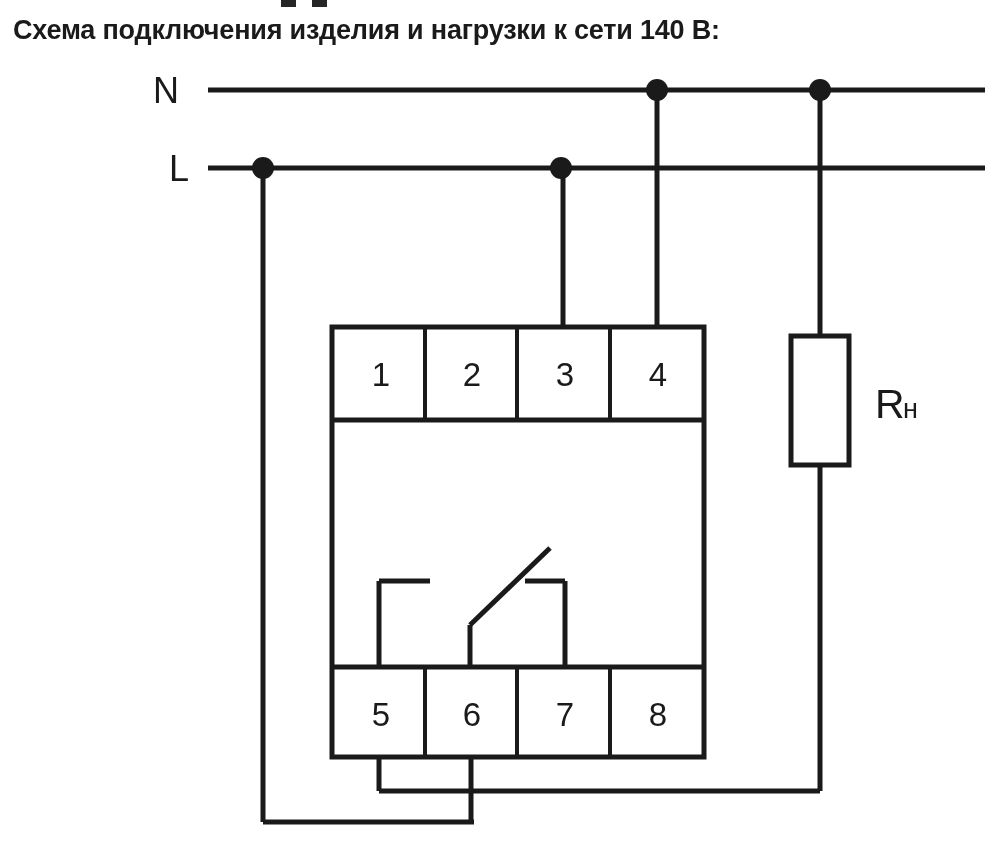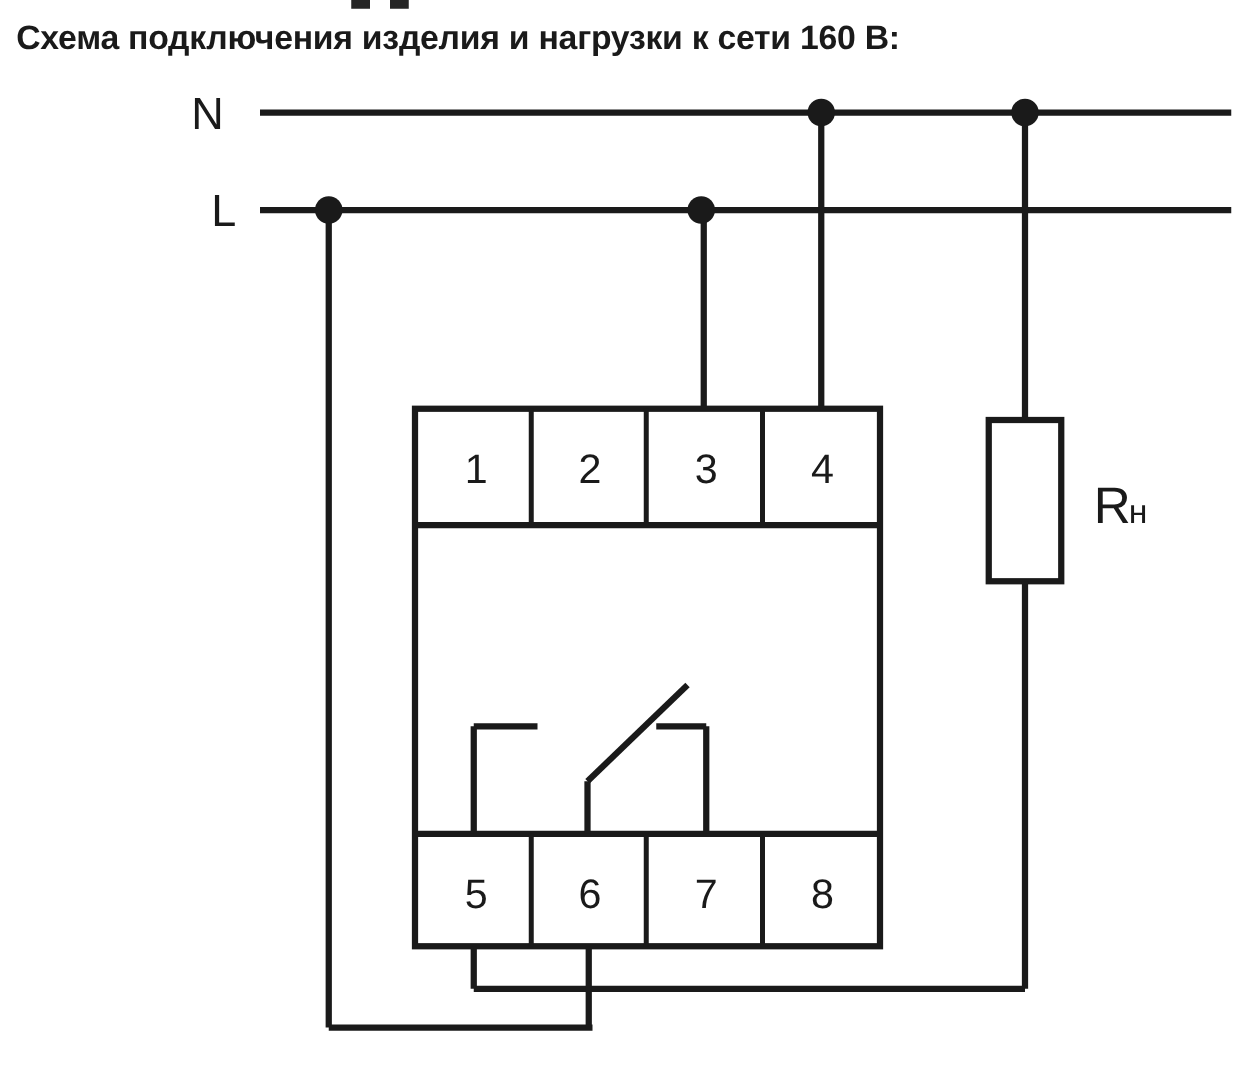--- a/index.html
+++ b/index.html
@@ -65,21 +65,21 @@
   }
 </style>
 </head>
 <body>
 
 <div id="schematic-root">
 
   <div class="fragment-bar" style="left:281px; top:0px; width:15px; height:7px;"></div>
   <div class="fragment-bar" style="left:312px; top:0px; width:15px; height:7px;"></div>
 
-  <div id="caption">Схема подключения изделия и нагрузки к сети 160 В:</div>
+  <div id="caption">Схема подключения изделия и нагрузки к сети 140 В:</div>
 
   <svg id="diagram" width="1000" height="858" viewBox="0 0 1000 858">
 
     <g stroke="#1a1a1a" fill="none" stroke-linecap="butt">
 
       <line x1="208" y1="90" x2="985" y2="90" stroke-width="5"></line>
       <line x1="208" y1="168" x2="985" y2="168" stroke-width="5"></line>
 
       <line x1="263" y1="168" x2="263" y2="822" stroke-width="5"></line>
       <line x1="263" y1="822" x2="474" y2="822" stroke-width="5"></line>

